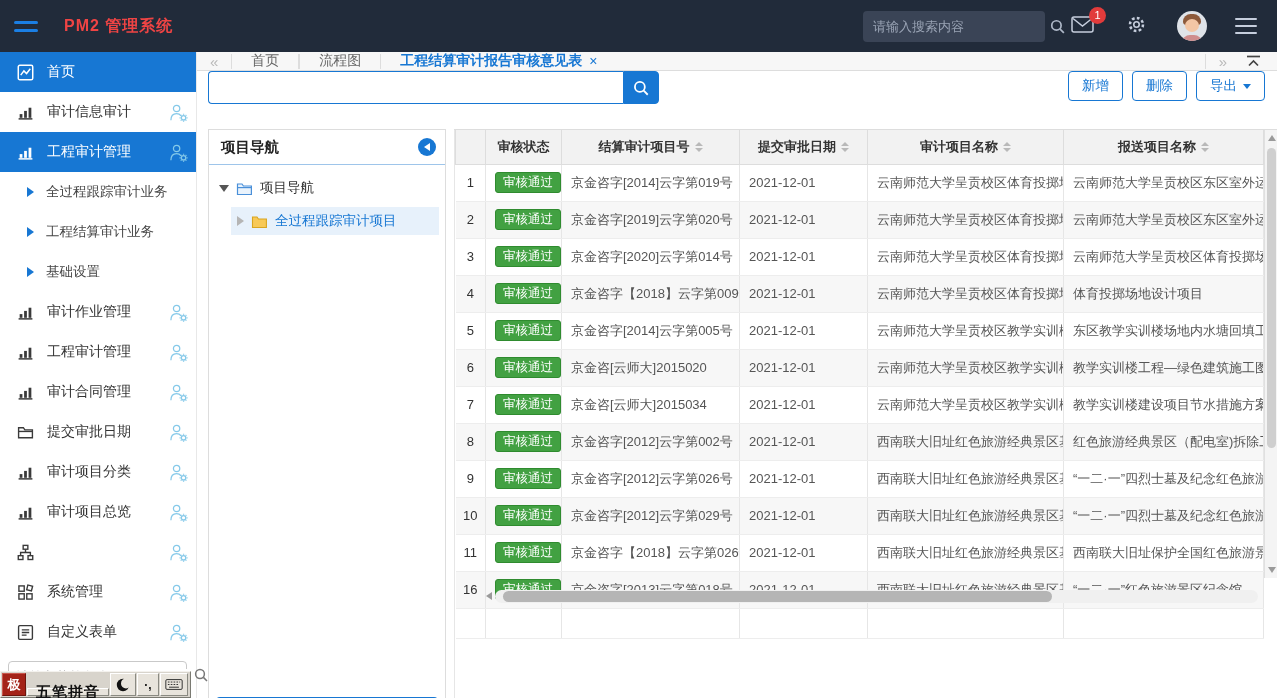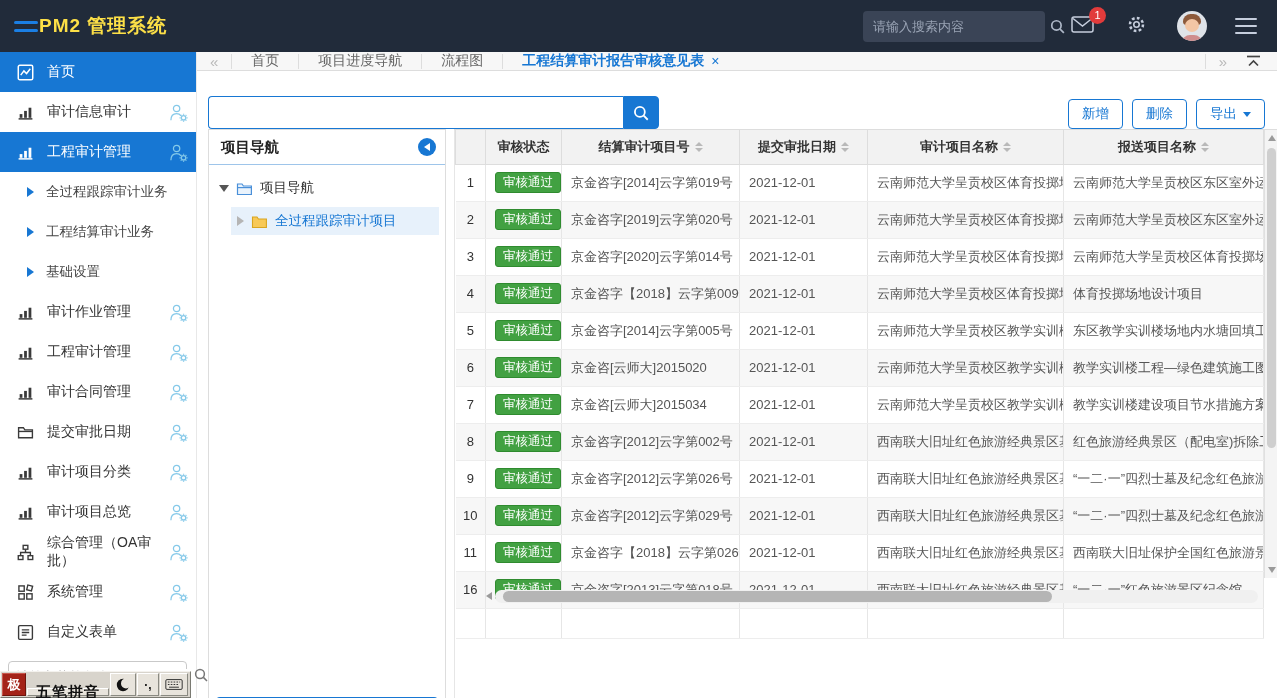--- a/index.html
+++ b/index.html
@@ -4,21 +4,21 @@
 <style>
   * { box-sizing: border-box; margin: 0; padding: 0; }
   html,body { width:1277px; height:698px; overflow:hidden; background:#fff;
     font-family:"Liberation Sans","DejaVu Sans",sans-serif; }
   .stage { position:relative; width:1277px; height:698px; background:#fff; }
 
   
   .topbar { height:52px; background:#212b3a; display:flex; align-items:center; }
   .logo-burger { width:24px; margin-left:14px; display:flex; flex-direction:column; gap:5px; cursor:pointer; }
   .logo-burger i { display:block; height:3px; background:#1b7fe4; border-radius:2px; }
-  .app-title { color:#fde047; font-size:19px; font-weight:bold; margin-left:1px; letter-spacing:1px; }
+  .app-title { color:#ef4444; font-size:16px; font-weight:bold; margin-left:26px; letter-spacing:1px; }
   .top-spacer { flex:1; }
   .top-search { width:182px; height:31px; background:#3a4456; border-radius:4px; display:flex; align-items:center; padding:0 10px; margin-right:26px; }
   .top-search input { flex:1; background:transparent; border:none; outline:none; color:#cfd6e4; font-size:13px; }
   .top-search input::placeholder { color:#9aa4b5; }
   .ticon { display:flex; align-items:center; justify-content:center; }
   .mail-wrap { position:relative; margin-right:32px; cursor:pointer; }
   .mail-badge { position:absolute; top:-9px; right:-12px; min-width:17px; height:17px; background:#e23b3b; color:#fff; font-size:11px; border-radius:9px; display:flex; align-items:center; justify-content:center; padding:0 4px; }
   .gear-wrap { margin-right:30px; cursor:pointer; }
   .avatar { width:30px; height:30px; border-radius:50%; background:#dfe3e8; margin-right:28px; position:relative; overflow:hidden; cursor:pointer; }
   .avatar .hair { position:absolute; top:3px; left:6px; width:18px; height:11px; background:#8d5a3b; border-radius:9px 9px 4px 4px; }
@@ -57,21 +57,21 @@
   .tabbar { height:36px; background:#f7f7f7; border-bottom:1px solid #ddd; display:flex; align-items:center; font-size:14px; color:#666; }
   .tb-arrow { color:#b9b9b9; font-size:15px; padding:0 13px; cursor:pointer; }
   .tb-sep { width:1px; height:15px; background:#ddd; }
   .tab { padding:0 19px; cursor:pointer; display:flex; align-items:center; height:100%; }
   .tab.active { color:#1777d3; font-weight:bold; }
   .tab .x { margin-left:7px; font-weight:normal; font-size:14px; }
   .tb-right { margin-left:auto; display:flex; align-items:center; }
   .tb-collapse { padding:0 16px 0 6px; cursor:pointer; display:flex; }
 
   .content { flex:1; background:#fff; padding:0 0 0 11px; display:flex; flex-direction:column; min-width:0; }
-  .search-row { height:58px; display:flex; align-items:flex-end; padding-right:12px; }
+  .search-row { height:58px; display:flex; align-items:flex-start; padding-right:12px; }
   .big-search { display:flex; width:451px; height:33px; }
   .big-search input { flex:1; border:1px solid #1777d3; border-right:none; border-radius:4px 0 0 4px; outline:none; padding:0 10px; font-size:13px; }
   .big-search .sbtn { width:36px; background:#1777d3; border:1px solid #1777d3; border-radius:0 4px 4px 0; display:flex; align-items:center; justify-content:center; cursor:pointer; }
   .row-actions { margin-left:auto; display:flex; gap:9px; }
   .obtn { height:30px; padding:0 13px; background:#fff; border:1px solid #1777d3; color:#1777d3; font-size:13.5px; border-radius:4px; cursor:pointer; display:flex; align-items:center; gap:6px; font-family:inherit; }
   .obtn .caret { width:0; height:0; border-top:5px solid #1777d3; border-left:4px solid transparent; border-right:4px solid transparent; }
 
   .panels { display:flex; height:610px; }
 
   
@@ -349,21 +349,20 @@
           </div>
           <div class="side-item">
             <span class="mi">
               <svg viewBox="0 0 16 16" width="17" height="17" fill="none" stroke="currentColor" stroke-width="1.3">
                 <rect x="5.8" y="1.3" width="4.4" height="3.6"></rect>
                 <rect x="1.2" y="11" width="4.4" height="3.6"></rect>
                 <rect x="10.4" y="11" width="4.4" height="3.6"></rect>
                 <path d="M8,4.9 V8 M3.4,11 V8 H12.6 V11"></path>
               </svg>
             </span>
-            <span>综合管理（OA审批）</span>
             <span class="ug">
               <svg viewBox="0 0 18 18" width="19" height="19" fill="none" stroke="#85c9e9" stroke-width="1.2">
                 <circle cx="7.2" cy="5.2" r="3"></circle>
                 <path d="M1.8,16.4 c0,-4.6 2.7,-6.4 5.4,-6.4 c1.8,0 3.3,0.8 4.2,2.1"></path>
                 <circle cx="13.8" cy="14" r="2.1"></circle>
                 <path d="M13.8,11.2 v-1 M13.8,16.8 v1 M16.6,14 h1 M11,14 h-1 M15.8,12 l0.7,-0.7 M11.8,16 l-0.7,0.7 M15.8,16 l0.7,0.7 M11.8,12 l-0.7,-0.7"></path>
               </svg>
             </span>
           </div>
           <div class="side-item">
@@ -435,23 +434,20 @@
     <div class="main">
 
       <div class="tabbar">
         <span class="tb-arrow">«</span>
         <span class="tb-sep"></span>
         <div id="tabbar-tabs" style="display:flex; height:100%; align-items:center;">
             <div class="tab">
               <span>首页</span>
             </div>
             <span class="tb-sep"></span>
-            <div class="tab">
-              <span>项目进度导航</span>
-            </div>
             <span class="tb-sep"></span>
             <div class="tab">
               <span>流程图</span>
             </div>
             <span class="tb-sep"></span>
             <div class="tab active">
               <span>工程结算审计报告审核意见表</span>
               <span class="x">×</span>
             </div>
           </div>

